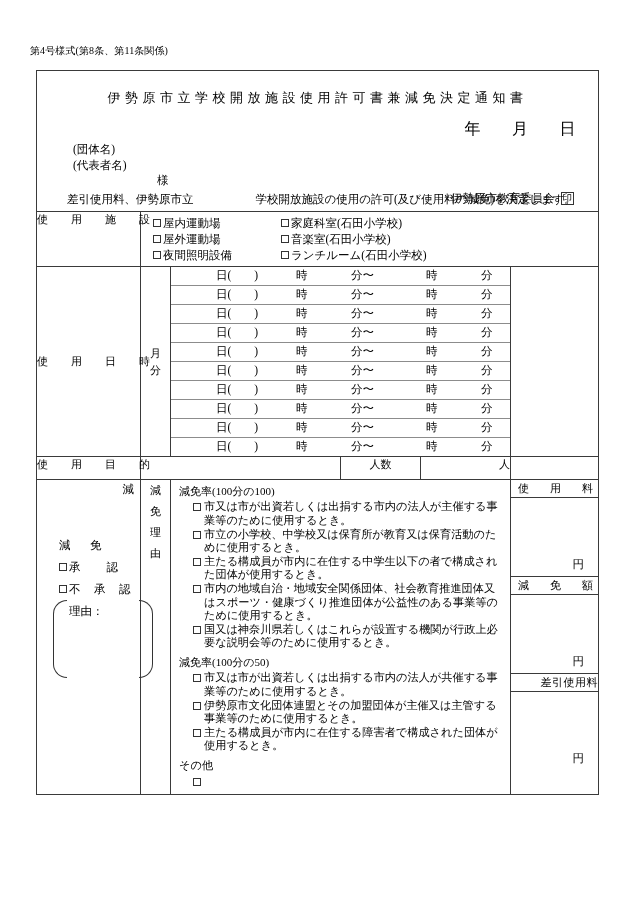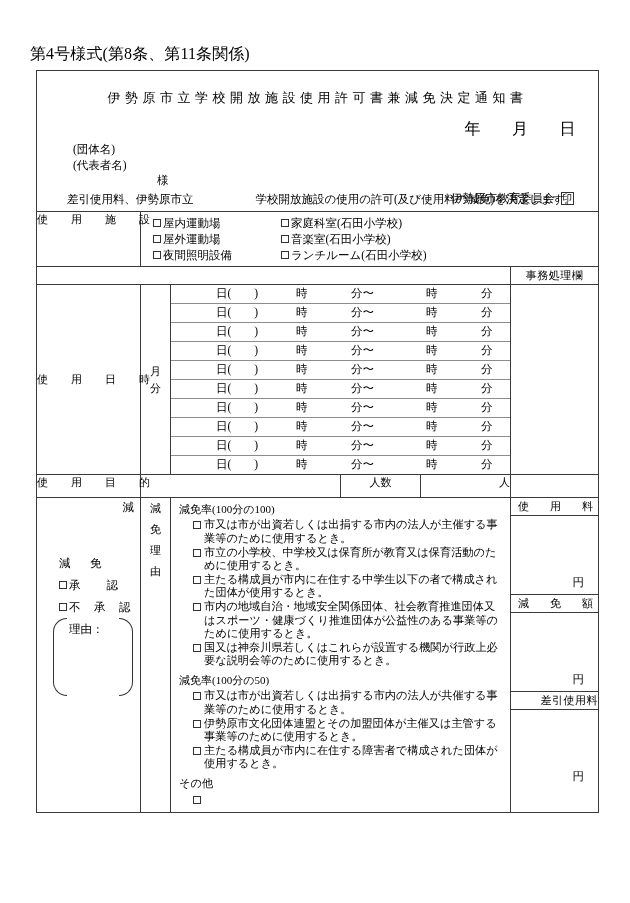--- a/index.html
+++ b/index.html
@@ -19,21 +19,21 @@
   .page {
     position: absolute;
     left: 0; top: 0;
     width: 630px;
     height: 903px;
   }
   .form-code {
     position: absolute;
     left: 30px;
     top: 44px;
-    font-size: 16px;
+    font-size: 10px;
     letter-spacing: 0.1px;
     white-space: nowrap;
     text-align: center;
   }
 
   
   table.form {
     position: absolute;
     left: 36px;
     top: 70px;
@@ -236,21 +236,21 @@
     left: 22px;
     top: 102px;
     font-size: 11.5px;
     letter-spacing: 1px;
     white-space: nowrap;
   }
   .riyu-box {
     position: absolute;
     left: 16px;
     top: 120px;
-    width: 80px;
+    width: 100px;
     height: 78px;
   }
   .riyu-box .brace-l,
   .riyu-box .brace-r {
     position: absolute;
     top: 0;
     width: 14px;
     height: 78px;
     border: 1.2px solid #333;
     box-sizing: border-box;
@@ -392,25 +392,20 @@
           </div>
           <div class="fac-col-b">
             <div><span class="cb"></span><span>家庭科室(石田小学校)</span></div>
             <div><span class="cb"></span><span>音楽室(石田小学校)</span></div>
             <div><span class="cb"></span><span>ランチルーム(石田小学校)</span></div>
           </div>
         </div>
       </td>
     </tr>
 
-    <tr>
-      <td style="border-top:0; border-right:0; border-bottom:0; height:17px"></td>
-      <td colspan="5" style="border:0"></td>
-      <td class="jimu">事務処理欄</td>
-    </tr>
 
     <tr>
       <td class="lbl" style="height:180px; vertical-align:middle;">使　用　日　時</td>
       <td class="vlabel" style="vertical-align:middle">
         <div>月</div>
         <div>分</div>
       </td>
       <td colspan="4" style="padding:0">
         <table class="dt">
           <tbody>

